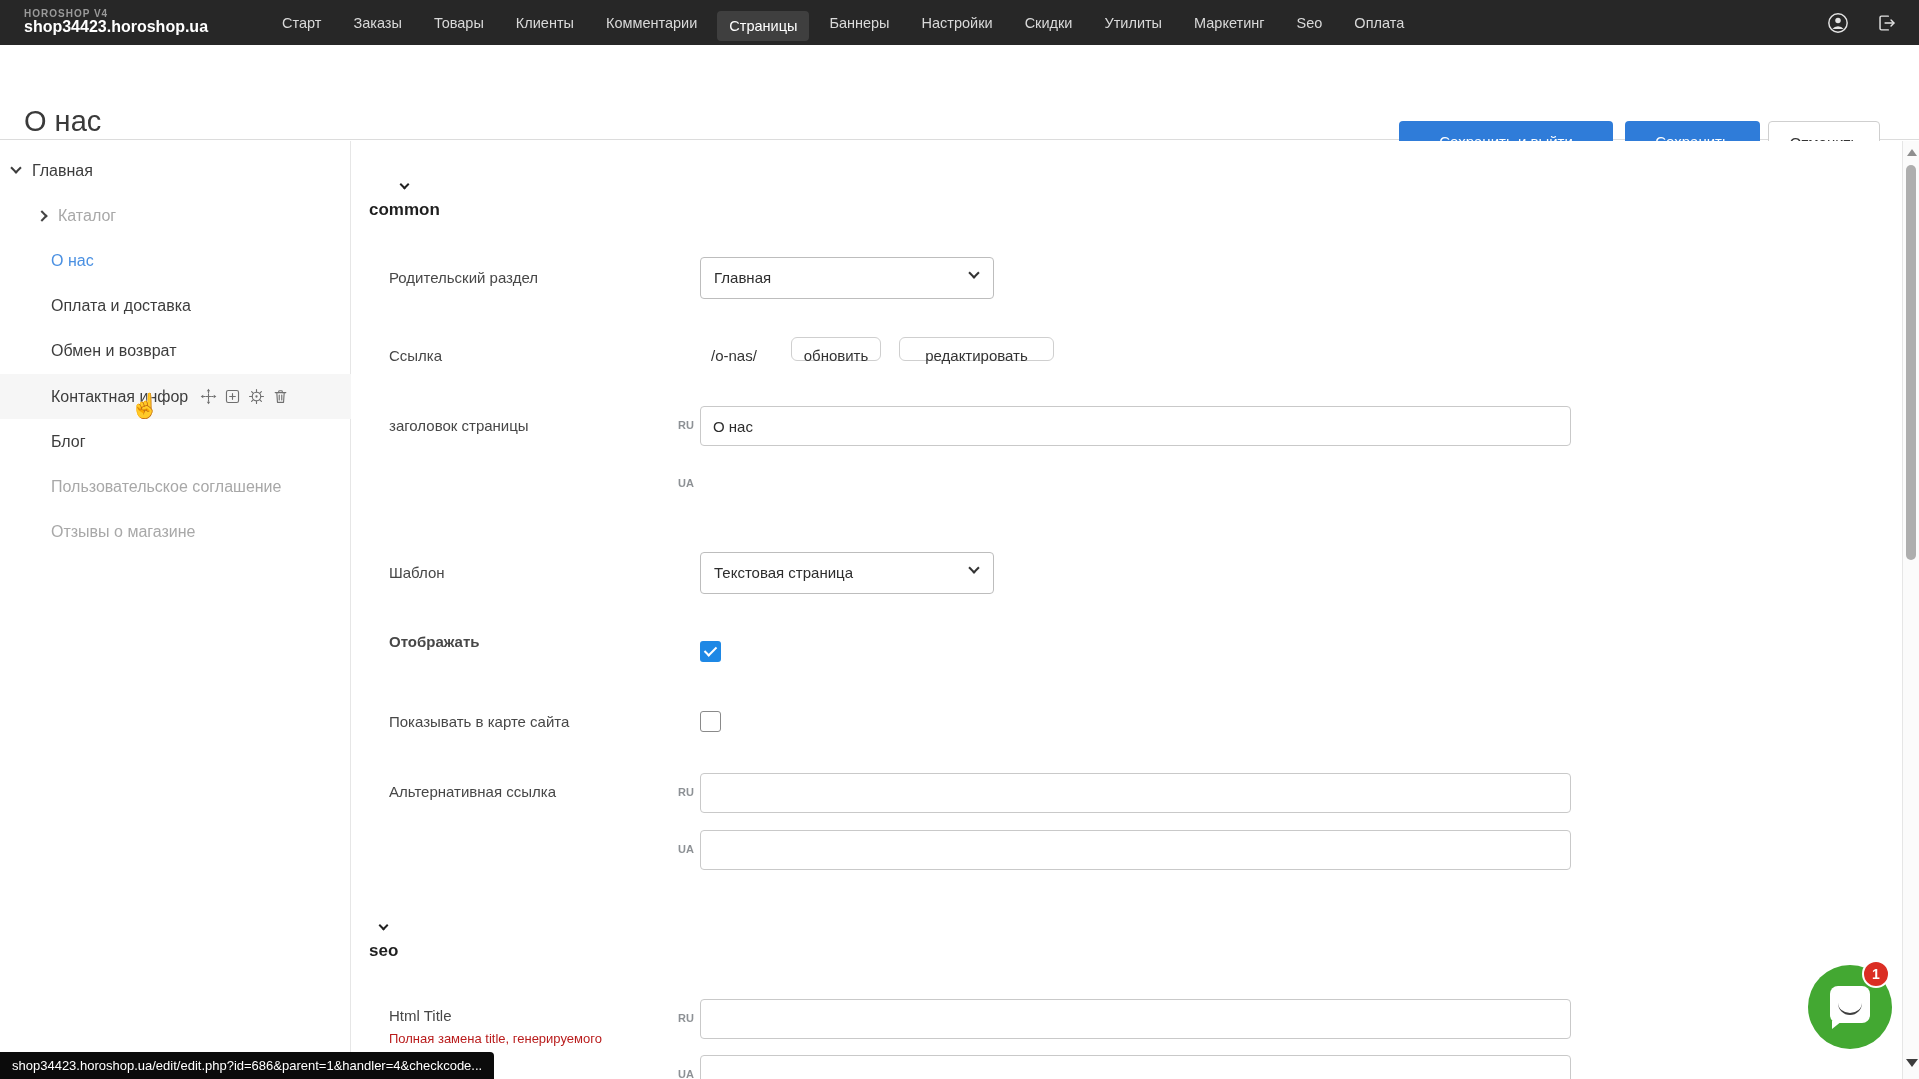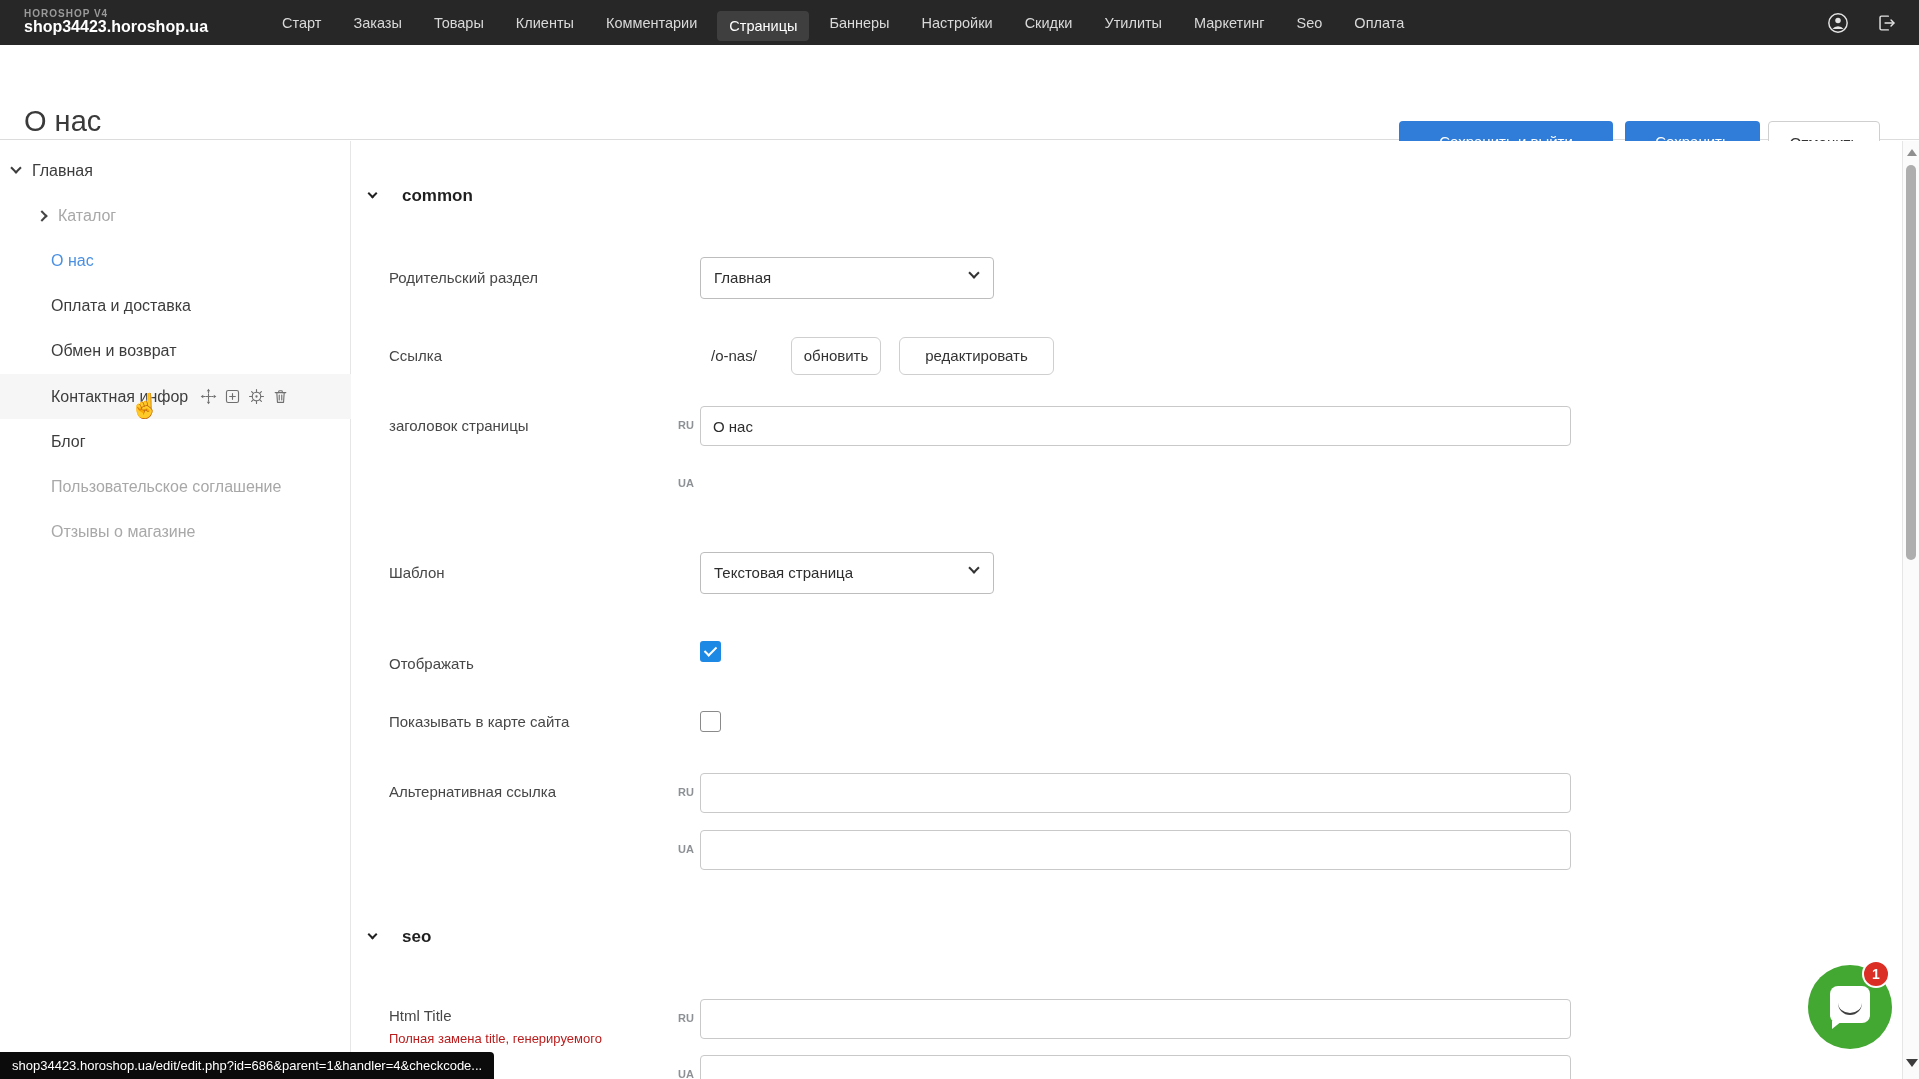--- a/index.html
+++ b/index.html
@@ -37,30 +37,30 @@
   .tree-row.hovered { background:#f6f6f6; }
   .chev { display:inline-block; width:8px; height:8px; border-right:2px solid currentColor; border-bottom:2px solid currentColor; }
   .chev.down { transform:rotate(45deg); margin-top:-5px; }
   .chev.right { transform:rotate(-45deg); }
   .row-icons { display:flex; align-items:center; gap:7px; margin-left:12px; }
   .row-icons svg { display:block; cursor:pointer; }
   .hand-cursor { position:absolute; left:130px; top:18px; font-size:24px; color:#4a4a4a; text-shadow:0 0 2px #fff; pointer-events:none; }
 
   
   .main { position:absolute; left:352px; top:141px; width:1550px; height:938px; background:#fff; }
-  .section-head { position:absolute; left:17px; display:flex; align-items:center; gap:26px; font-size:17px; font-weight:bold; color:#1f1f1f; cursor:pointer; }
+  .section-head { position:absolute; left:17px; display:flex; align-items:center; gap:12px; font-size:17px; font-weight:bold; color:#1f1f1f; cursor:pointer;flex-direction:column; }
   .section-head .chev { width:7px; height:7px; color:#222; }
   .row-label { position:absolute; left:37px; font-size:15px; color:#474747; white-space:nowrap; }
   .row-hint { position:absolute; left:37px; font-size:13px; color:#b91c1c; white-space:nowrap; }
   .sel { position:absolute; left:348px; width:294px; height:42px; border:1px solid #bdbdbd; border-radius:4px; background:#fff; font-size:15px; color:#2d2d2d; line-height:40px; padding-left:13px; cursor:pointer; }
   .sel .chev { position:absolute; right:15px; top:16px; color:#333; }
   .txt { position:absolute; left:348px; width:871px; height:40px; border:1px solid #c9c9c9; border-radius:4px; font-size:15px; color:#2d2d2d; padding-left:12px; font-family:"Liberation Sans",sans-serif; background:#fff; }
   .lang { position:absolute; left:316px; width:26px; text-align:right; font-size:11px; font-weight:bold; color:#8d9195; }
   .link-val { position:absolute; font-size:15px; color:#333; }
-  .mini-btn { position:absolute; top:196px; height:38px; background:#fff; border:1px solid #cfcfcf; border-radius:6px; font-size:15px; color:#333; text-align:center; line-height:36px; cursor:pointer; }
+  .mini-btn { position:absolute; top:196px; height:24px; background:#fff; border:1px solid #cfcfcf; border-radius:6px; font-size:15px; color:#333; text-align:center; line-height:36px; cursor:pointer; }
   .cb { position:absolute; left:348px; width:21px; height:21px; border-radius:3px; cursor:pointer; }
   .cb.checked { background:#1e88e5; }
   .cb.checked::after { content:""; position:absolute; left:7px; top:3px; width:5px; height:10px; border:solid #fff; border-width:0 2.5px 2.5px 0; transform:rotate(45deg); }
   .cb.unchecked { background:#fff; border:1.5px solid #8a8a8a; }
 
   
   .status-tip { position:absolute; left:0; top:1052px; height:41px; max-width:660px; background:#0b0b0b; color:#fff; font-size:13px; line-height:27px; padding:0 12px; border-radius:0 4px 0 0; white-space:nowrap; }
 
   
   .chat { position:absolute; left:1808px; top:965px; width:84px; height:84px; border-radius:50%; background:#43a832; cursor:pointer; }
@@ -215,21 +215,21 @@
     <span class="lang" style="top:278px;">RU</span>
     <input class="txt" style="top: 265px;" value="О нас">
     <span class="lang" style="top:336px;">UA</span>
 
     <div class="row-label" style="top:423px;">Шаблон</div>
     <div class="sel" style="top:411px;">
       <span>Текстовая страница</span>
       <span class="chev down"></span>
     </div>
 
-    <div class="row-label" style="top:514px;">Отображать</div>
+    <div class="row-label" style="top:492px;font-weight:bold;">Отображать</div>
     <div class="cb checked" style="top:500px;"></div>
 
     <div class="row-label" style="top:572px;">Показывать в карте сайта</div>
     <div class="cb unchecked" style="top:570px;"></div>
 
     <div class="row-label" style="top:642px;">Альтернативная ссылка</div>
     <span class="lang" style="top:645px;">RU</span>
     <input class="txt" style="top: 632px;">
     <span class="lang" style="top:702px;">UA</span>
     <input class="txt" style="top: 689px;">

